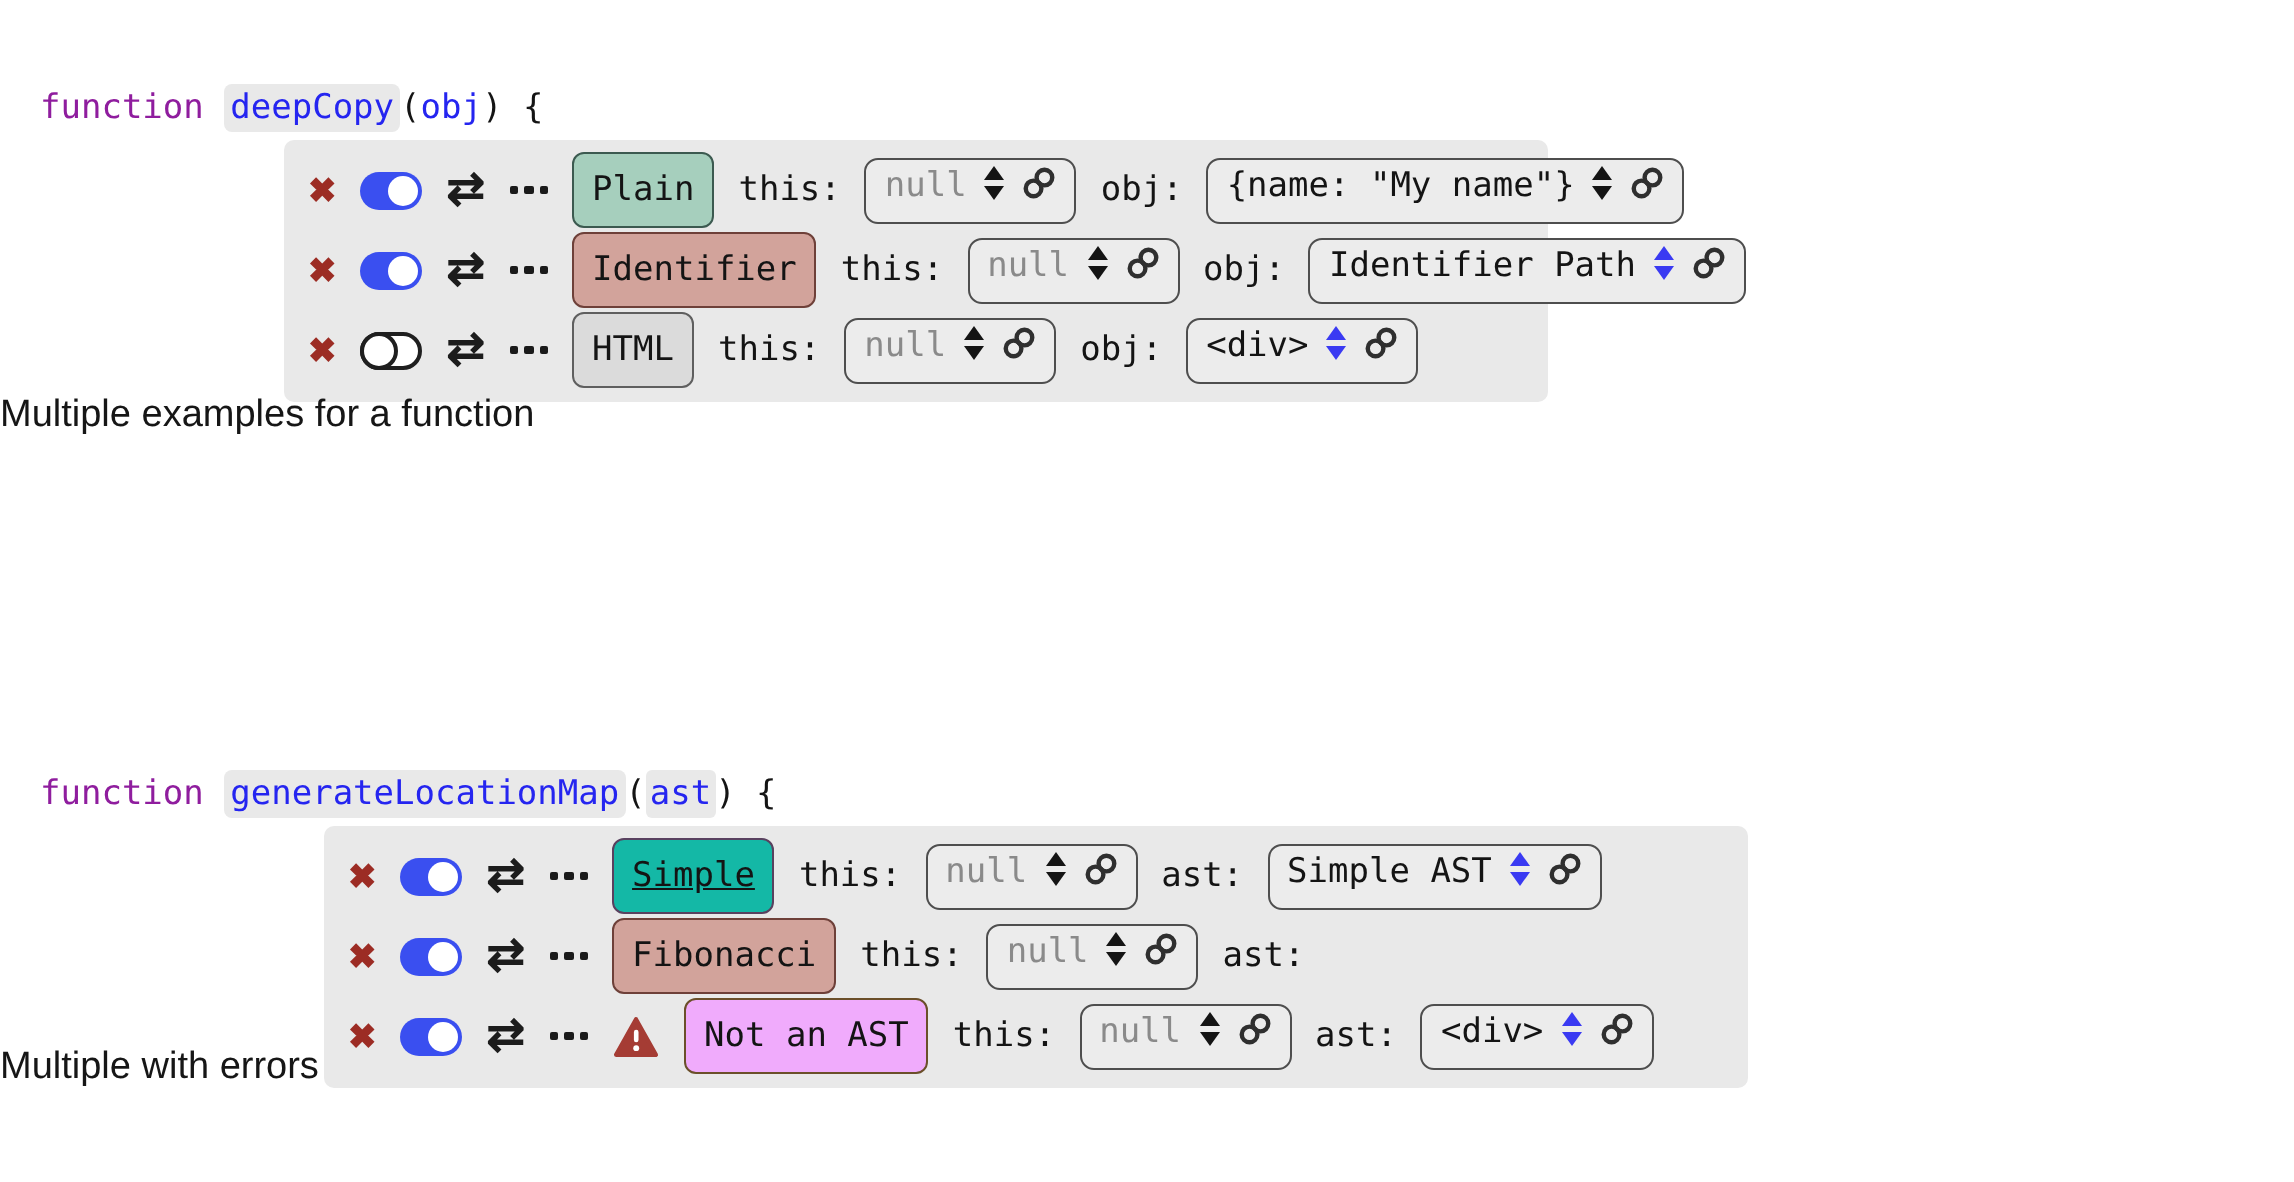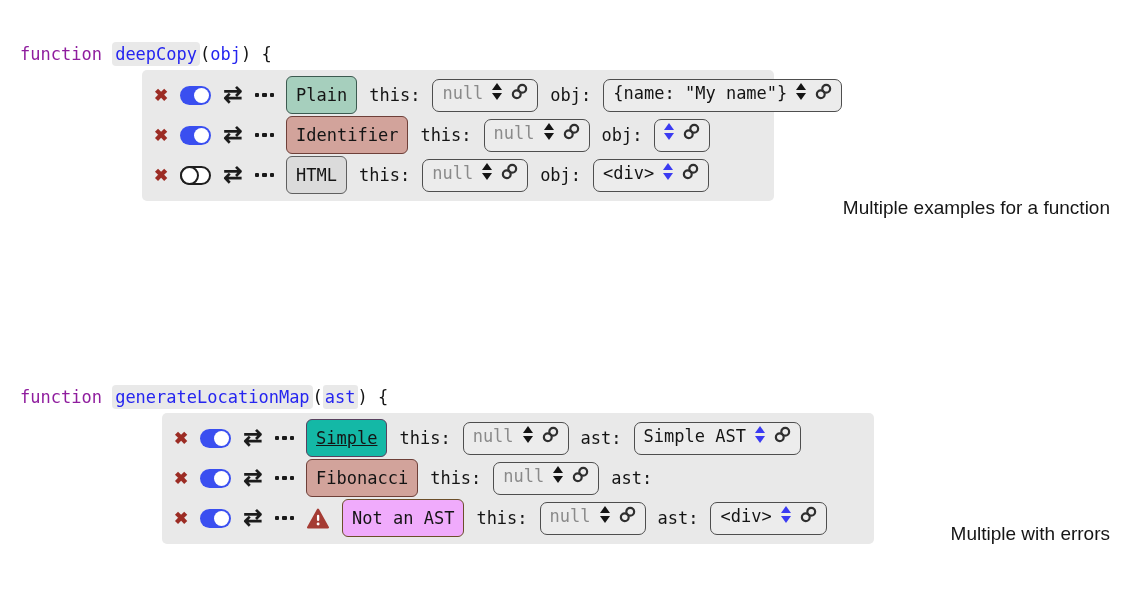--- a/index.html
+++ b/index.html
@@ -56,21 +56,21 @@
   .val.muted{color:#8a8a8a;}
   .stepper{display:inline-flex;flex-direction:column;gap:3px;cursor:pointer;}
   .stepper .up{width:0;height:0;border-left:5px solid transparent;border-right:5px solid transparent;border-bottom:7px solid #141414;display:block;}
   .stepper .down{width:0;height:0;border-left:5px solid transparent;border-right:5px solid transparent;border-top:7px solid #141414;display:block;}
   .stepper.blue .up{border-bottom-color:#3a3af2;}
   .stepper.blue .down{border-top-color:#3a3af2;}
   .chain{width:17px;height:17px;flex:none;cursor:pointer;}
   .chain circle{fill:none;stroke:#2f2f2f;stroke-width:2.6;}
 
   
-  .caption{position:absolute;left:0;width:1110px;text-align:right;font-size:19px;color:#161616;}
+  .caption{position:absolute;left:0;width:1110px;text-align:left;font-size:19px;color:#161616;}
 
   #block1{position:absolute;left:20px;top:41px;}
   #caption1{top:197px;}
   #block2{position:absolute;left:20px;top:356px;margin-top:28px;}
   #caption2{top:523px;}
 </style>
 </head>
 <body>
 
 <div class="screen">
@@ -139,20 +139,21 @@
               <i class="up"></i>
               <i class="down"></i>
             </span>
           <svg class="chain" viewBox="0 0 20 20">
               <circle cx="6.8" cy="13.2" r="4.6"></circle>
               <circle cx="13.2" cy="6.8" r="4.6"></circle>
             </svg>
         </span>
         <span class="plabel">obj:</span>
         <span class="vbox">
+          <span class="val">Identifier Path</span>
           <span class="stepper blue">
               <i class="up"></i>
               <i class="down"></i>
             </span>
           <svg class="chain" viewBox="0 0 20 20">
               <circle cx="6.8" cy="13.2" r="4.6"></circle>
               <circle cx="13.2" cy="6.8" r="4.6"></circle>
             </svg>
         </span>
       </div>

